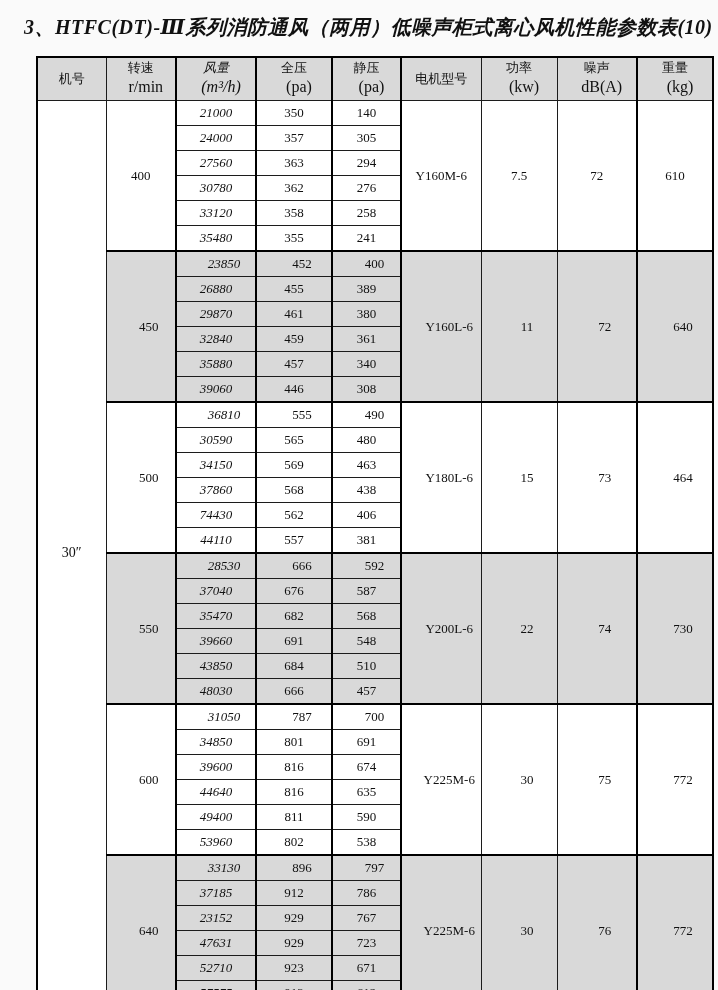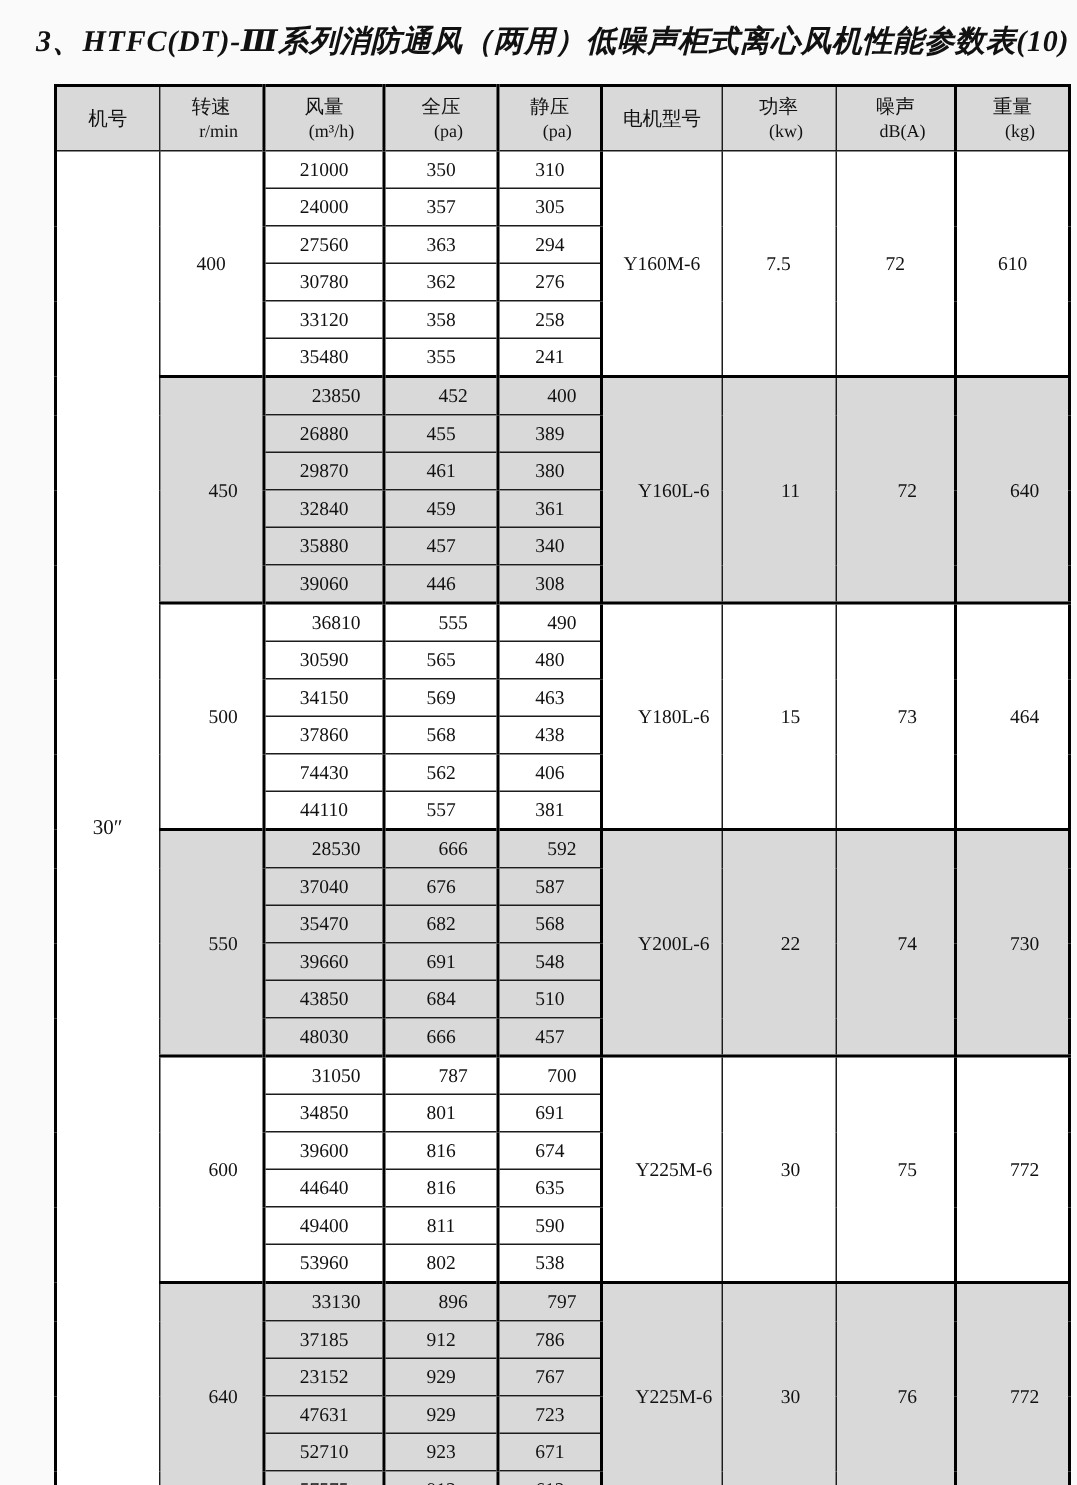--- a/index.html
+++ b/index.html
@@ -35,25 +35,25 @@
     font-weight:normal;
     padding:0;
     height:24px;
     overflow:hidden;
   }
   thead th{
     height:42px;
     background:#d9d9d9;
     line-height:1.3;
   }
-  .hdr-sub{display:block;font-size:12px;margin-left:10px;}
+  .hdr-sub{display:block;font-size:16px;margin-left:10px;}
   .band-white{background:#ffffff;}
   .band-gray{background:#d9d9d9;}
   .machine-cell{background:#ffffff;font-size:14px;}
-  .v2l{border-left-width:2px;border-left-color:#000;}
+  .v2l{border-left-width:2px;border-left-color:#000;font-style:italic;}
   .v2r{border-right-width:2px;border-right-color:#000;}
   .gsep{border-top-width:2px;border-top-color:#000;padding-left:16px;}
 </style>
 </head>
 <body>
 
 <div class="title">3、HTFC(DT)-Ⅲ系列消防通风（两用）低噪声柜式离心风机性能参数表(10)</div>
 
 <table>
   <colgroup>
@@ -79,21 +79,21 @@
         <th class="v2r"><span>噪声</span><span class="hdr-sub">dB(A)</span></th>
         <th class=""><span>重量</span><span class="hdr-sub">(kg)</span></th>
       </tr>
   </thead>
   <tbody id="table-body">
       <tr>
         <td class="machine-cell" rowspan="36">30″</td>
         <td class="band-white" rowspan="6">400</td>
         <td class="band-white v2l v2r">21000</td>
         <td class="band-white v2r">350</td>
-        <td class="band-white v2r">310</td>
+        <td class="band-white v2r">140</td>
         <td class="band-white" rowspan="6">Y160M-6</td>
         <td class="band-white" rowspan="6">7.5</td>
         <td class="band-white v2r" rowspan="6">72</td>
         <td class="band-white" rowspan="6">610</td>
       </tr>
       <tr>
         <td class="band-white v2l v2r">24000</td>
         <td class="band-white v2r">357</td>
         <td class="band-white v2r">305</td>
       </tr>

